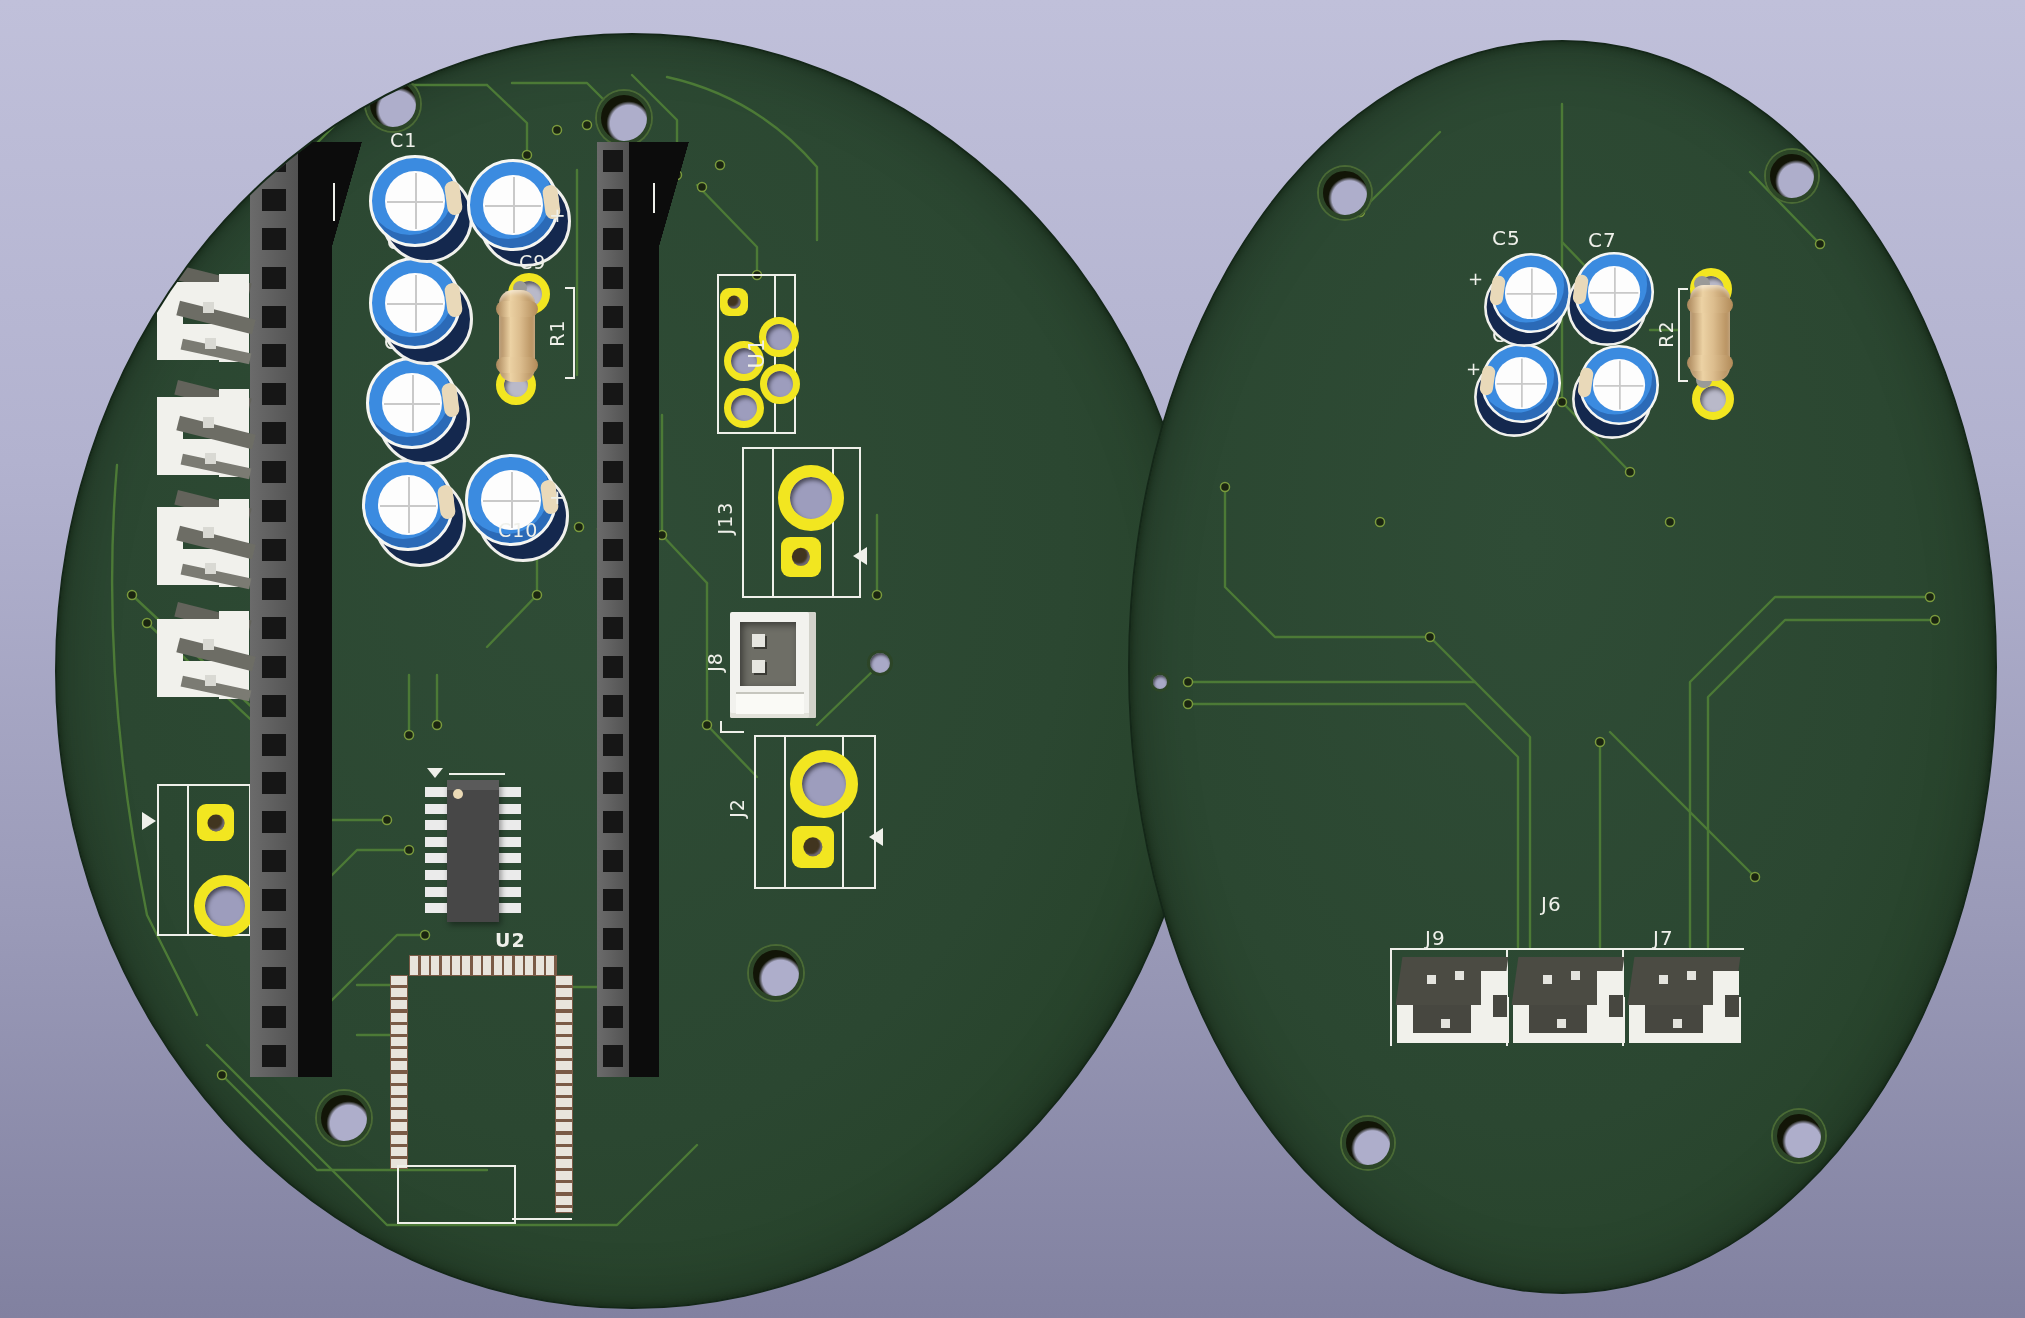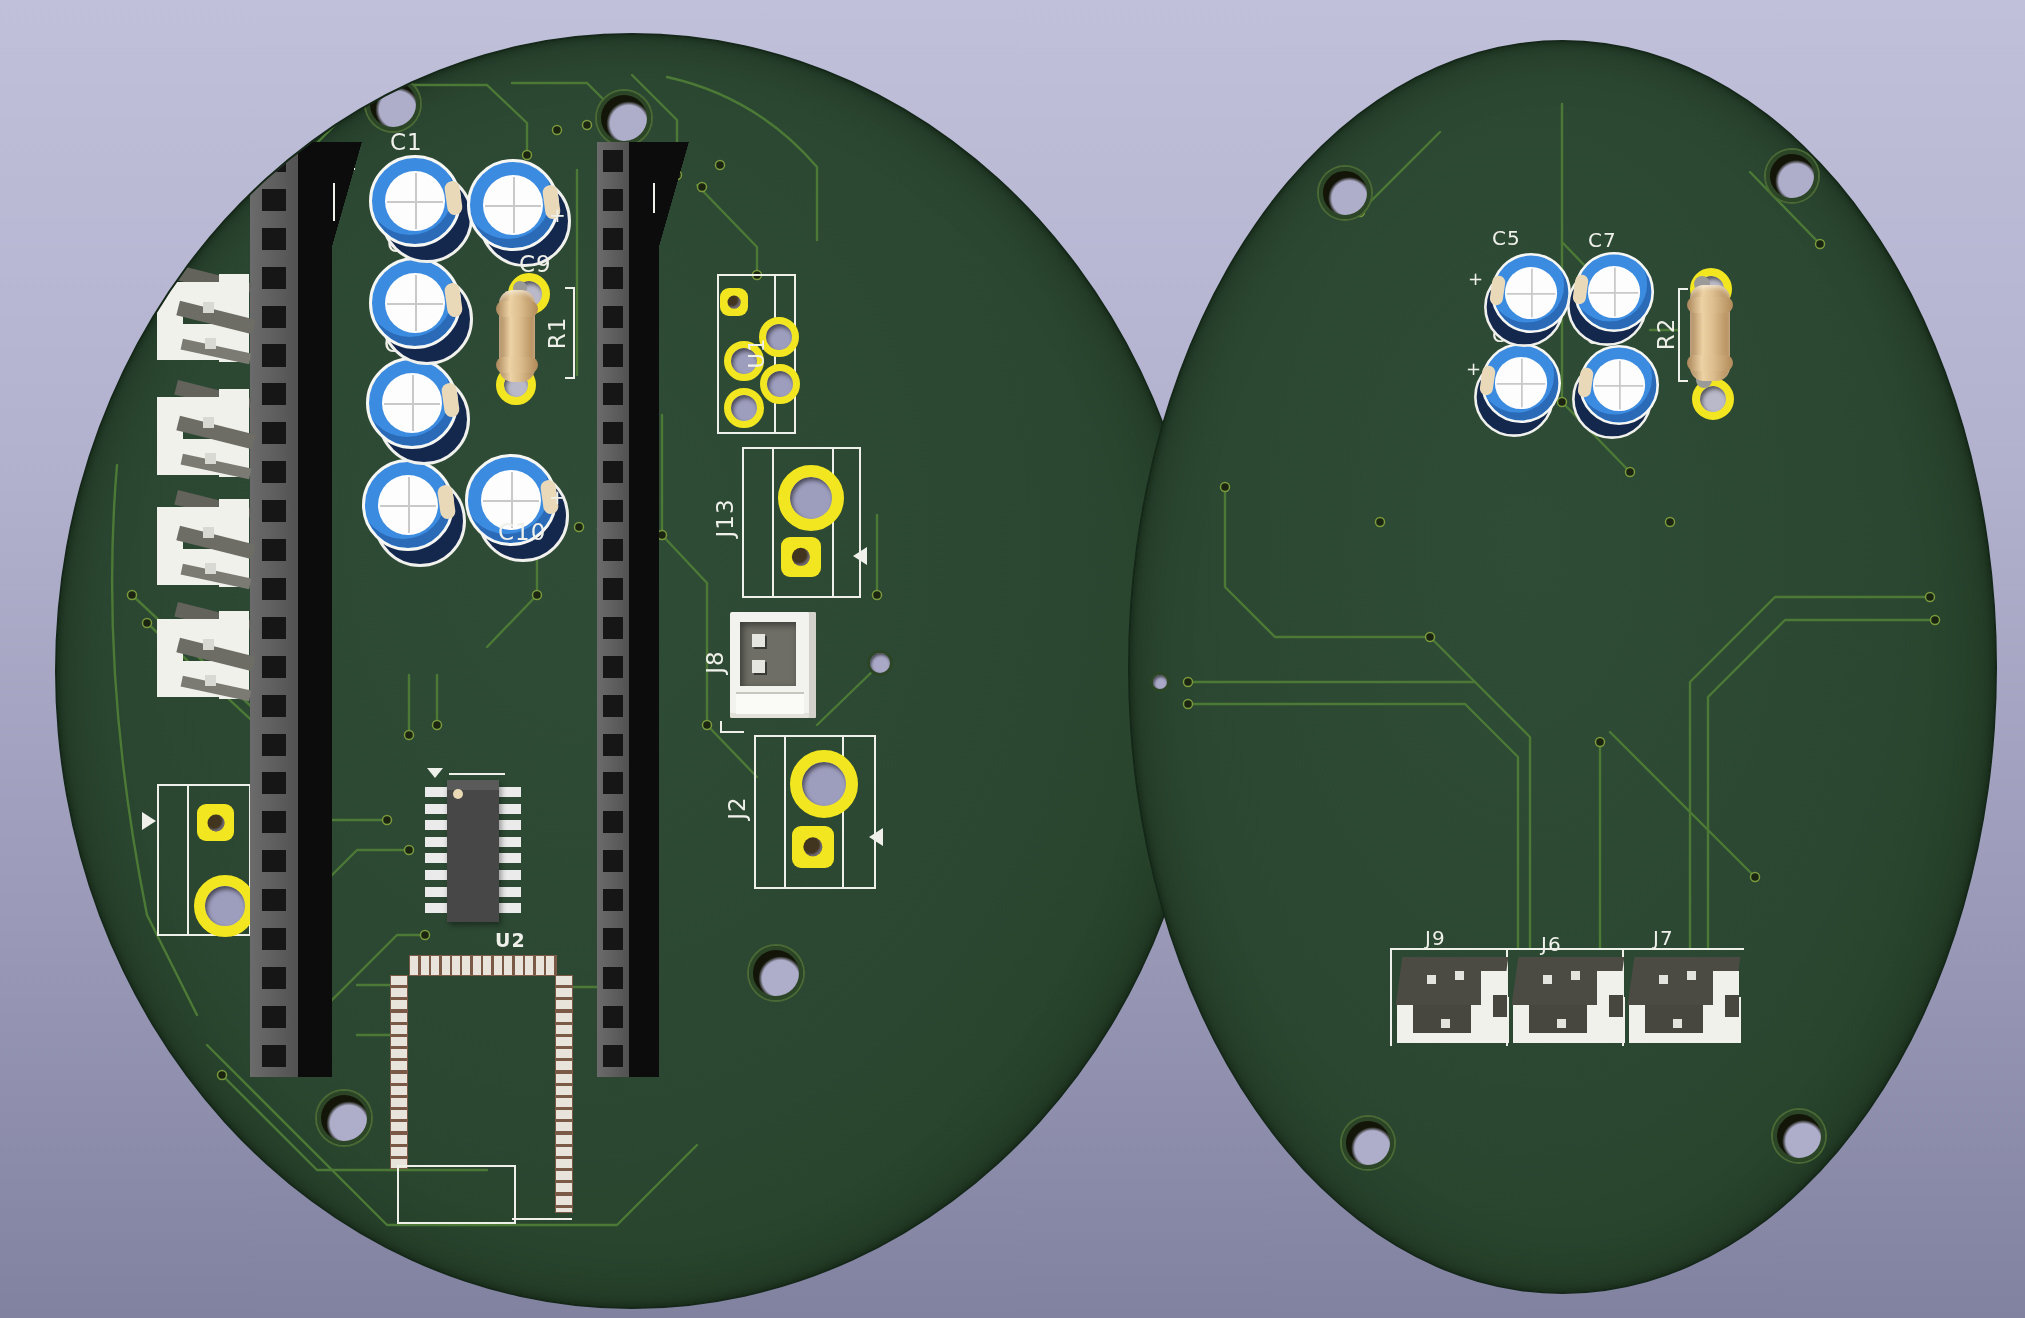--- a/index.html
+++ b/index.html
@@ -19,21 +19,21 @@
   .hole.sm{border-width:3px;background:#a9a9c7;box-shadow:inset 1px 2px 3px rgba(0,0,0,.6)}
   
   .hdr{position:absolute;display:flex;z-index:6}
   .hdr-face{position:relative;height:100%;background:linear-gradient(90deg,#6b6b6b,#525252)}
   .hdr-holes{position:absolute;top:8px;bottom:8px;left:50%;transform:translateX(-50%);
              background:repeating-linear-gradient(180deg,#161616 0 22px,rgba(0,0,0,0) 22px 38.9px)}
   .hdr-side{height:100%;background:#0c0c0c}
   .hdr-wedge{position:absolute;left:100%;top:0;width:30px;height:105px;
              background:linear-gradient(to bottom right,#0c0c0c 49.5%,rgba(0,0,0,0) 50%)}
   
-  .silk{position:absolute;color:#eff0ea;font-size:23px;line-height:1;letter-spacing:1px;white-space:nowrap;z-index:20}
+  .silk{position:absolute;color:#eff0ea;font-size:19px;line-height:1;letter-spacing:1px;white-space:nowrap;z-index:20}
   .silk.sm{font-size:20px}
   .silk.bold{font-weight:700;font-size:19px}
   .rot{display:flex;align-items:center;justify-content:center;transform:rotate(-90deg)}
   .silkline{position:absolute;background:#eff0ea;z-index:5}
   
   .cap{position:absolute;width:92px;height:92px}
   .cap-shadow{position:absolute;left:12px;top:16px;width:86px;height:86px;border-radius:50%;
               background:#14284e;border:3px solid #f0f0ec}
   .cap-sleeve{position:absolute;inset:0;border-radius:50%;background:#3b8be0;border:3px solid #f6f6f2;
               box-shadow:inset -5px -9px 0 rgba(14,45,105,.35)}
@@ -442,21 +442,21 @@
 
     <div class="ring b8" style="left:560px;top:226px;width:26px;height:26px;background:#b9b9c9"></div>
     <div class="ring b8" style="left:562px;top:336px;width:26px;height:26px;background:#b9b9c9"></div>
     <div class="lead" style="left:564px;top:234px;width:16px;height:16px;border-radius:50%;z-index:5"></div>
     <div class="lead" style="left:566px;top:330px;width:16px;height:16px;border-radius:50%;z-index:5"></div>
     <div class="res-body" style="left:560px;top:243px;width:40px;height:96px;z-index:6"></div>
     <div class="silk rot" style="left:514px;top:270px;width:44px;height:44px">R2</div>
     <div class="bracket" style="left:548px;top:246px;width:8px;height:90px;border-left:2px solid #eff0ea;border-top:2px solid #eff0ea;border-bottom:2px solid #eff0ea"></div>
 
     <div class="silk sm" style="left:295px;top:886px">J9</div>
-    <div class="silk sm" style="left:411px;top:892px">J6</div>
+    <div class="silk sm" style="left:411px;top:852px">J6</div>
     <div class="silk sm" style="left:523px;top:886px">J7</div>
     <div class="bj-silk" style="left:260px;top:906px;width:120px;height:96px"></div>
     <div class="bj-silk" style="left:376px;top:906px;width:120px;height:96px"></div>
     <div class="bj-silk" style="left:492px;top:906px;width:120px;height:96px"></div>
     <div class="bjack" style="left:267px;top:915px">
       <div class="bj-body"></div>
       <div class="bj-top"></div>
       <div class="bj-right"></div>
       <div class="bj-notch"></div>
       <div class="bj-in"></div>

